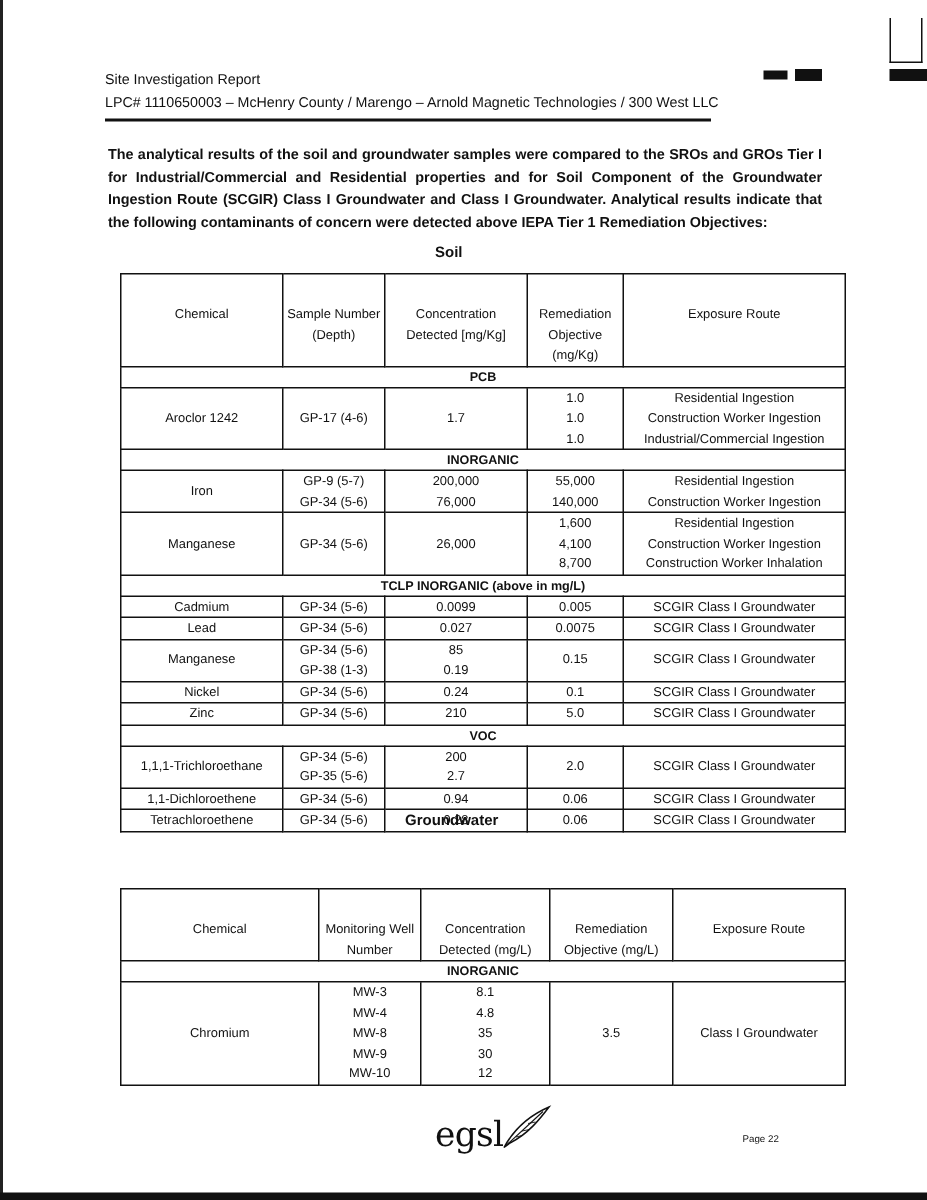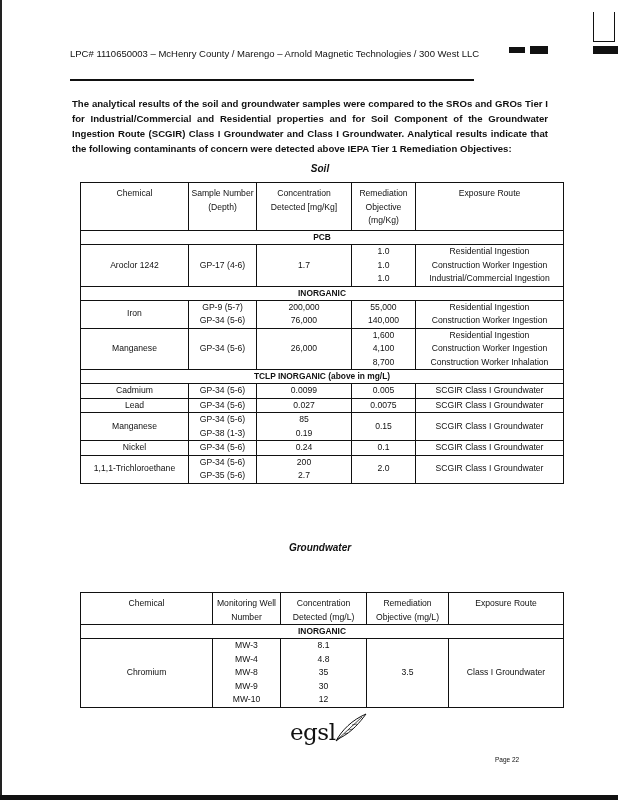--- a/index.html
+++ b/index.html
@@ -10,43 +10,44 @@
   .left-edge { position: absolute; left: 0; top: 0; width: 2px; height: 800px; background: #222; }
   .bottom-bar { position: absolute; left: 0; bottom: 0; width: 618px; height: 5px; background: #111; }
   .scan-mark { position: absolute; background: #111; }
   .scan-outline { position: absolute; border: 1px solid #111; }
   .header { position: absolute; left: 70px; top: 46px; width: 480px; font-size: 9.5px; line-height: 15px; }
   .header-rule { position: absolute; left: 70px; top: 79px; width: 404px; height: 2px; background: #111; }
   .intro {
     position: absolute; left: 72px; top: 96px; width: 476px; font-size: 9.6px; line-height: 15px;
     text-align: justify; text-align-last: left; font-weight: bold;
   }
-  .section-title { position: absolute; font-size: 10px; font-weight: bold; text-align: center; font-style: italic; }
+  .section-title { position: absolute; font-size: 10px; font-weight: bold; text-align: left; }
   table { position: absolute; border-collapse: collapse; font-size: 8.6px; }
   td, th {
     border: 1px solid #111; text-align: center; vertical-align: middle; padding: 0 2px;
     font-weight: normal; line-height: 13.5px;
   }
-  th { vertical-align: top; padding-top: 4px; }
+  th { vertical-align: top; padding-top: 20px; }
   .cat { font-weight: bold; font-size: 8.4px; line-height: 13px; }
   .stack div { line-height: 13.5px; }
-  .logo { position: absolute; left: 290px; top: 712px; font-family: "DejaVu Serif", serif; font-size: 23px; letter-spacing: -0.5px; }
+  .logo { position: absolute; left: 290px; top: 736px; font-family: "DejaVu Serif", serif; font-size: 23px; letter-spacing: -0.5px; }
   .page-num { position: absolute; left: 495px; top: 756px; font-size: 6.5px; }
 </style>
 </head>
 <body>
 
 <div class="left-edge"></div>
 
 <div class="scan-mark" style="left:530px;top:46px;width:18px;height:8px;"></div>
 <div class="scan-mark" style="left:509px;top:47px;width:16px;height:6px;"></div>
 <div class="scan-outline" style="left:593px;top:12px;width:20px;height:29px;border-top:none;"></div>
 <div class="scan-mark" style="left:593px;top:46px;width:25px;height:8px;"></div>
 
 <div class="header">
+  <div>Site Investigation Report</div>
   <div>LPC# 1110650003 – McHenry County / Marengo – Arnold Magnetic Technologies / 300 West LLC</div>
 </div>
 <div class="header-rule"></div>
 
 <p class="intro" style="margin:0;">The analytical results of the soil and groundwater samples were compared to the SROs and GROs Tier I for Industrial/Commercial and Residential properties and for Soil Component of the Groundwater Ingestion Route (SCGIR) Class I Groundwater and Class I Groundwater.  Analytical results indicate that the following contaminants of concern were detected above IEPA Tier 1 Remediation Objectives:</p>
 
 <div class="section-title" style="left:290px;top:163px;width:60px;">Soil</div>
 
 <table id="soil-table" style="left:80px;top:182px;width:484px;">
   <colgroup>
@@ -188,31 +189,79 @@
           <div>0.24</div>
         </td>
         <td class="stack">
           <div>0.1</div>
         </td>
         <td class="stack">
           <div>SCGIR Class I Groundwater</div>
         </td>
       </tr>
       <tr>
+        <td>Zinc</td>
+        <td class="stack">
+          <div>GP-34 (5-6)</div>
+        </td>
+        <td class="stack">
+          <div>210</div>
+        </td>
+        <td class="stack">
+          <div>5.0</div>
+        </td>
+        <td class="stack">
+          <div>SCGIR Class I Groundwater</div>
+        </td>
+      </tr>
+      <tr>
+        <td colspan="5" class="cat">VOC</td>
+      </tr>
+      <tr>
         <td>1,1,1-Trichloroethane</td>
         <td class="stack">
           <div>GP-34 (5-6)</div>
           <div>GP-35 (5-6)</div>
         </td>
         <td class="stack">
           <div>200</div>
           <div>2.7</div>
         </td>
         <td class="stack">
           <div>2.0</div>
+        </td>
+        <td class="stack">
+          <div>SCGIR Class I Groundwater</div>
+        </td>
+      </tr>
+      <tr>
+        <td>1,1-Dichloroethene</td>
+        <td class="stack">
+          <div>GP-34 (5-6)</div>
+        </td>
+        <td class="stack">
+          <div>0.94</div>
+        </td>
+        <td class="stack">
+          <div>0.06</div>
+        </td>
+        <td class="stack">
+          <div>SCGIR Class I Groundwater</div>
+        </td>
+      </tr>
+      <tr>
+        <td>Tetrachloroethene</td>
+        <td class="stack">
+          <div>GP-34 (5-6)</div>
+        </td>
+        <td class="stack">
+          <div>0.28</div>
+        </td>
+        <td class="stack">
+          <div>0.06</div>
         </td>
         <td class="stack">
           <div>SCGIR Class I Groundwater</div>
         </td>
       </tr>
     </tbody>
 </table>
 
 <div class="section-title" style="left:270px;top:542px;width:100px;">Groundwater</div>
 

